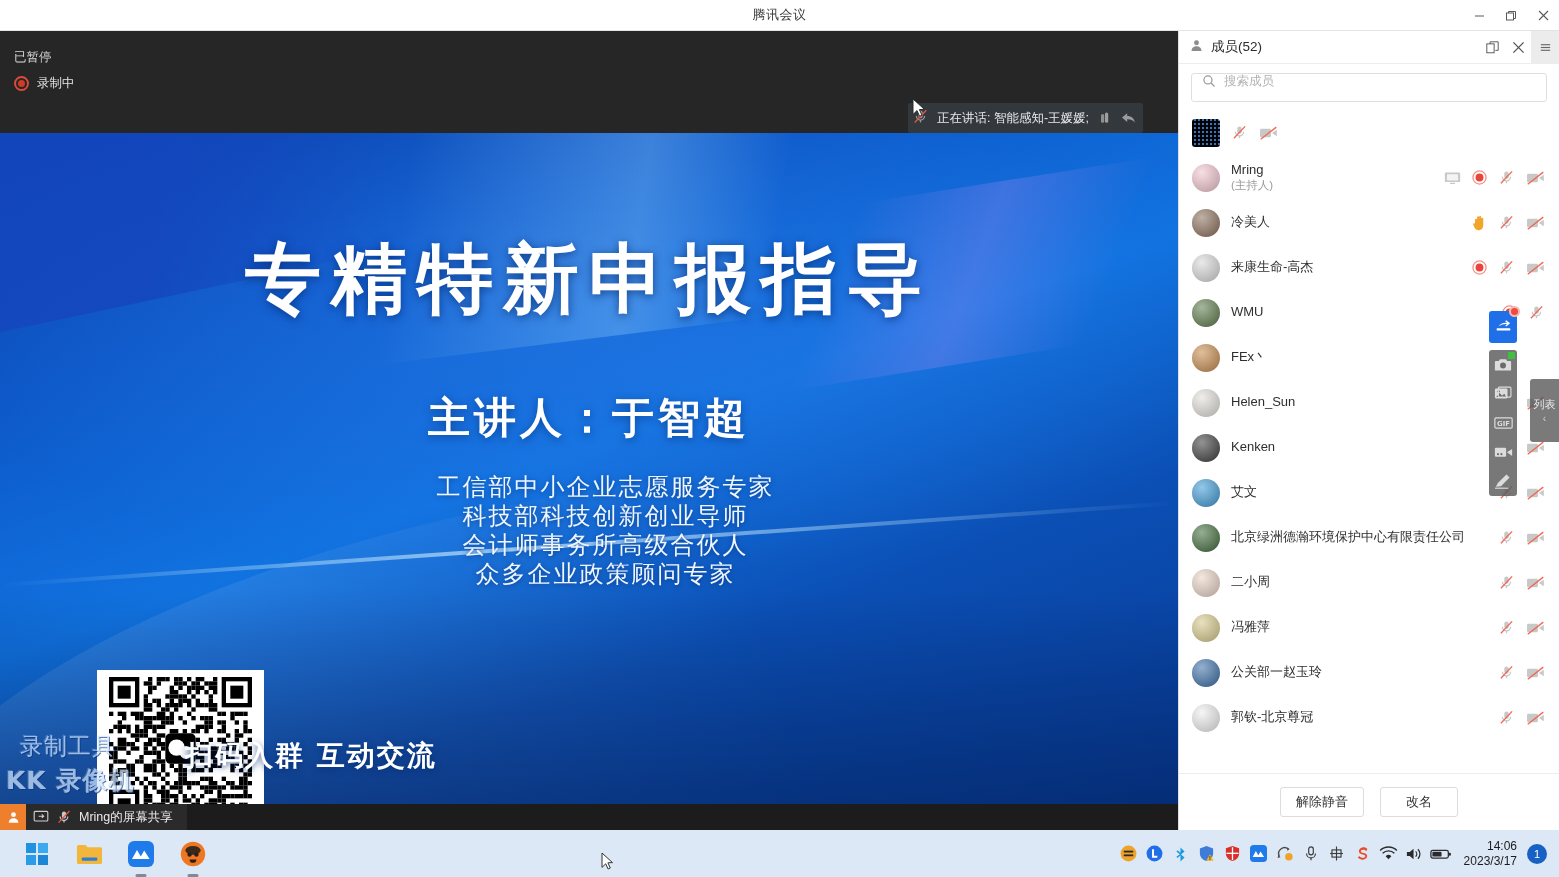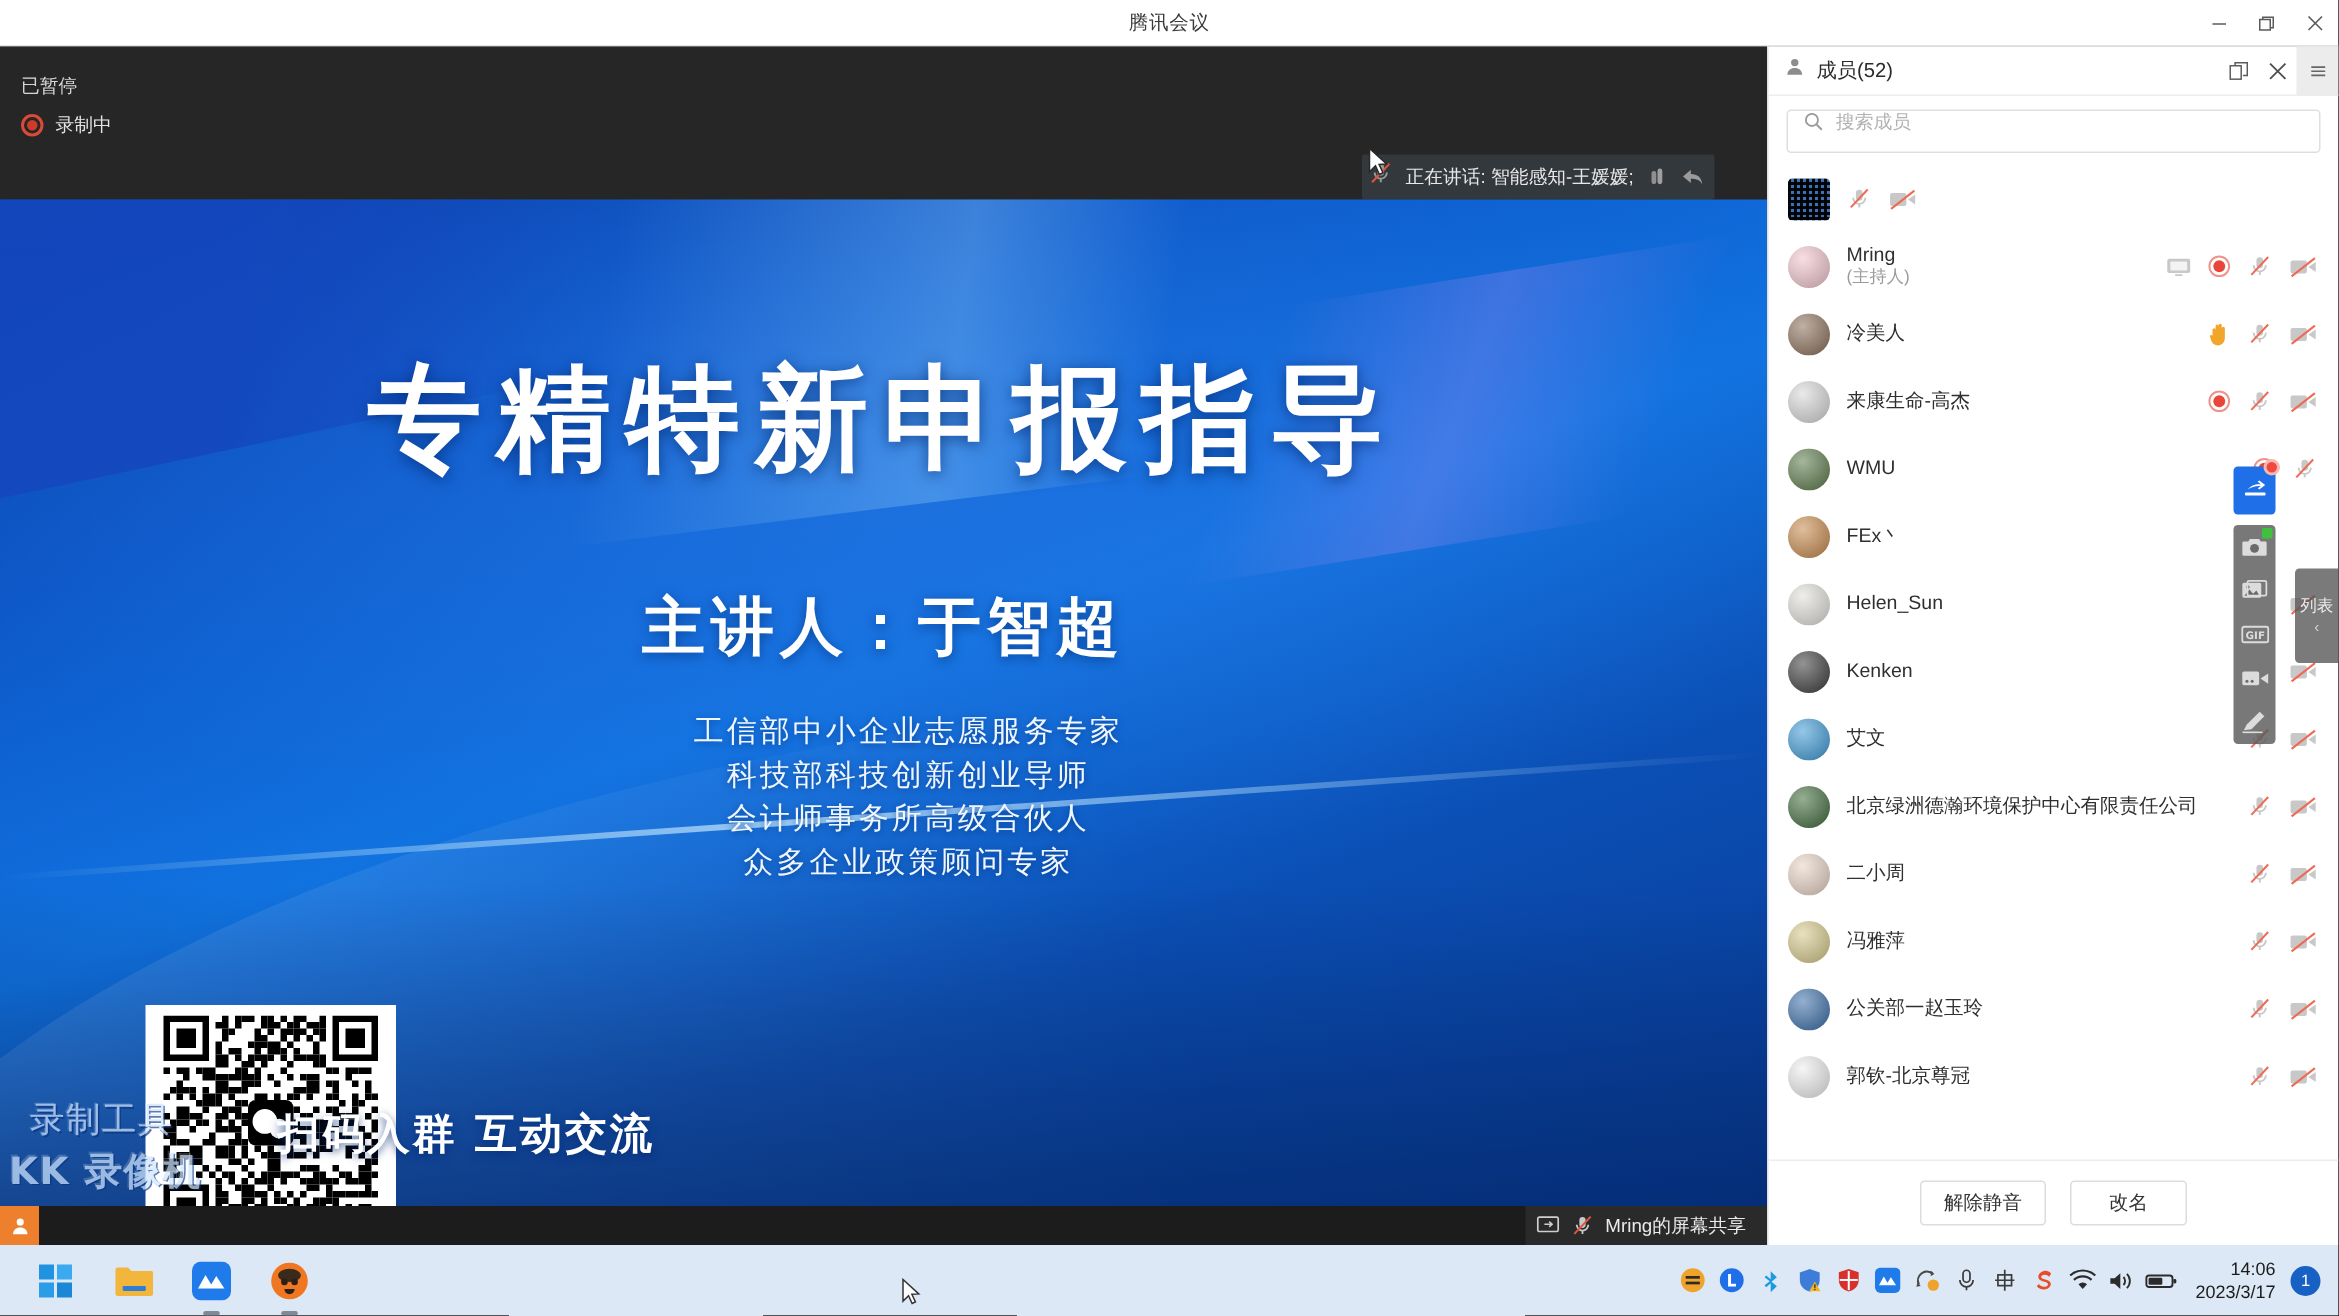--- a/index.html
+++ b/index.html
@@ -114,21 +114,21 @@
     font-family: Liberation Serif, serif;
   }
   .slide-speaker {
     position:absolute; left:0; right:0; top:257px; text-align:center;
     font-size: 42px; font-weight: 600; color:#ffffff; letter-spacing: 4px;
     text-shadow: 0 2px 8px rgba(0,40,110,.6);
     font-family: "DejaVu Sans", sans-serif;
   }
   .slide-creds {
     position:absolute; left:0; right:0; top:340px; text-align:center;
-    font-size: 20px; line-height: 29px; color:#eef6ff; letter-spacing: 2px;
+    font-size: 24px; line-height: 29px; color:#eef6ff; letter-spacing: 2px;
     text-shadow: 0 1px 5px rgba(0,40,110,.6);
     font-family: "DejaVu Sans", sans-serif;
     padding-left: 33px;
   }
   .slide-cta {
     position:absolute; left:185px; top:604px;
     font-size: 28px; color:#ffffff; letter-spacing:2px; font-weight:700;
     text-shadow: 0 2px 6px rgba(0,40,110,.7);
     font-family: "DejaVu Sans", sans-serif;
   }
@@ -143,21 +143,21 @@
     color:#cfe6ff; opacity:.72;
   }
   .wm1 { font-size:23px; font-weight:400; letter-spacing:1px;
          text-shadow: 1px 1px 0 rgba(10,50,130,.9), -1px -1px 0 rgba(255,255,255,.25); }
   .wm2 { font-size:25px; font-weight:800; letter-spacing:1px; margin-top:2px; margin-left:-14px;
          text-shadow: 1px 1px 0 rgba(10,50,130,.9), -1px -1px 0 rgba(255,255,255,.25); }
 
   
   .sharebar {
     position:absolute; left:0; bottom:0; width:1178px; height:26px;
-    background:#1c1c1c; display:flex; align-items:center;justify-content:space-between;
+    background:#1c1c1c; display:flex; align-items:center;
   }
   .share-badge {
     width:26px; height:26px; background:#ee7f2d;
     display:flex; align-items:center; justify-content:center;
   }
   .share-pill {
     height:26px; background:#2a2a2a; display:flex; align-items:center;
     gap:7px; padding:0 14px 0 7px;
   }
   .share-text { font-size:12.5px; color:#eaeaea; }

